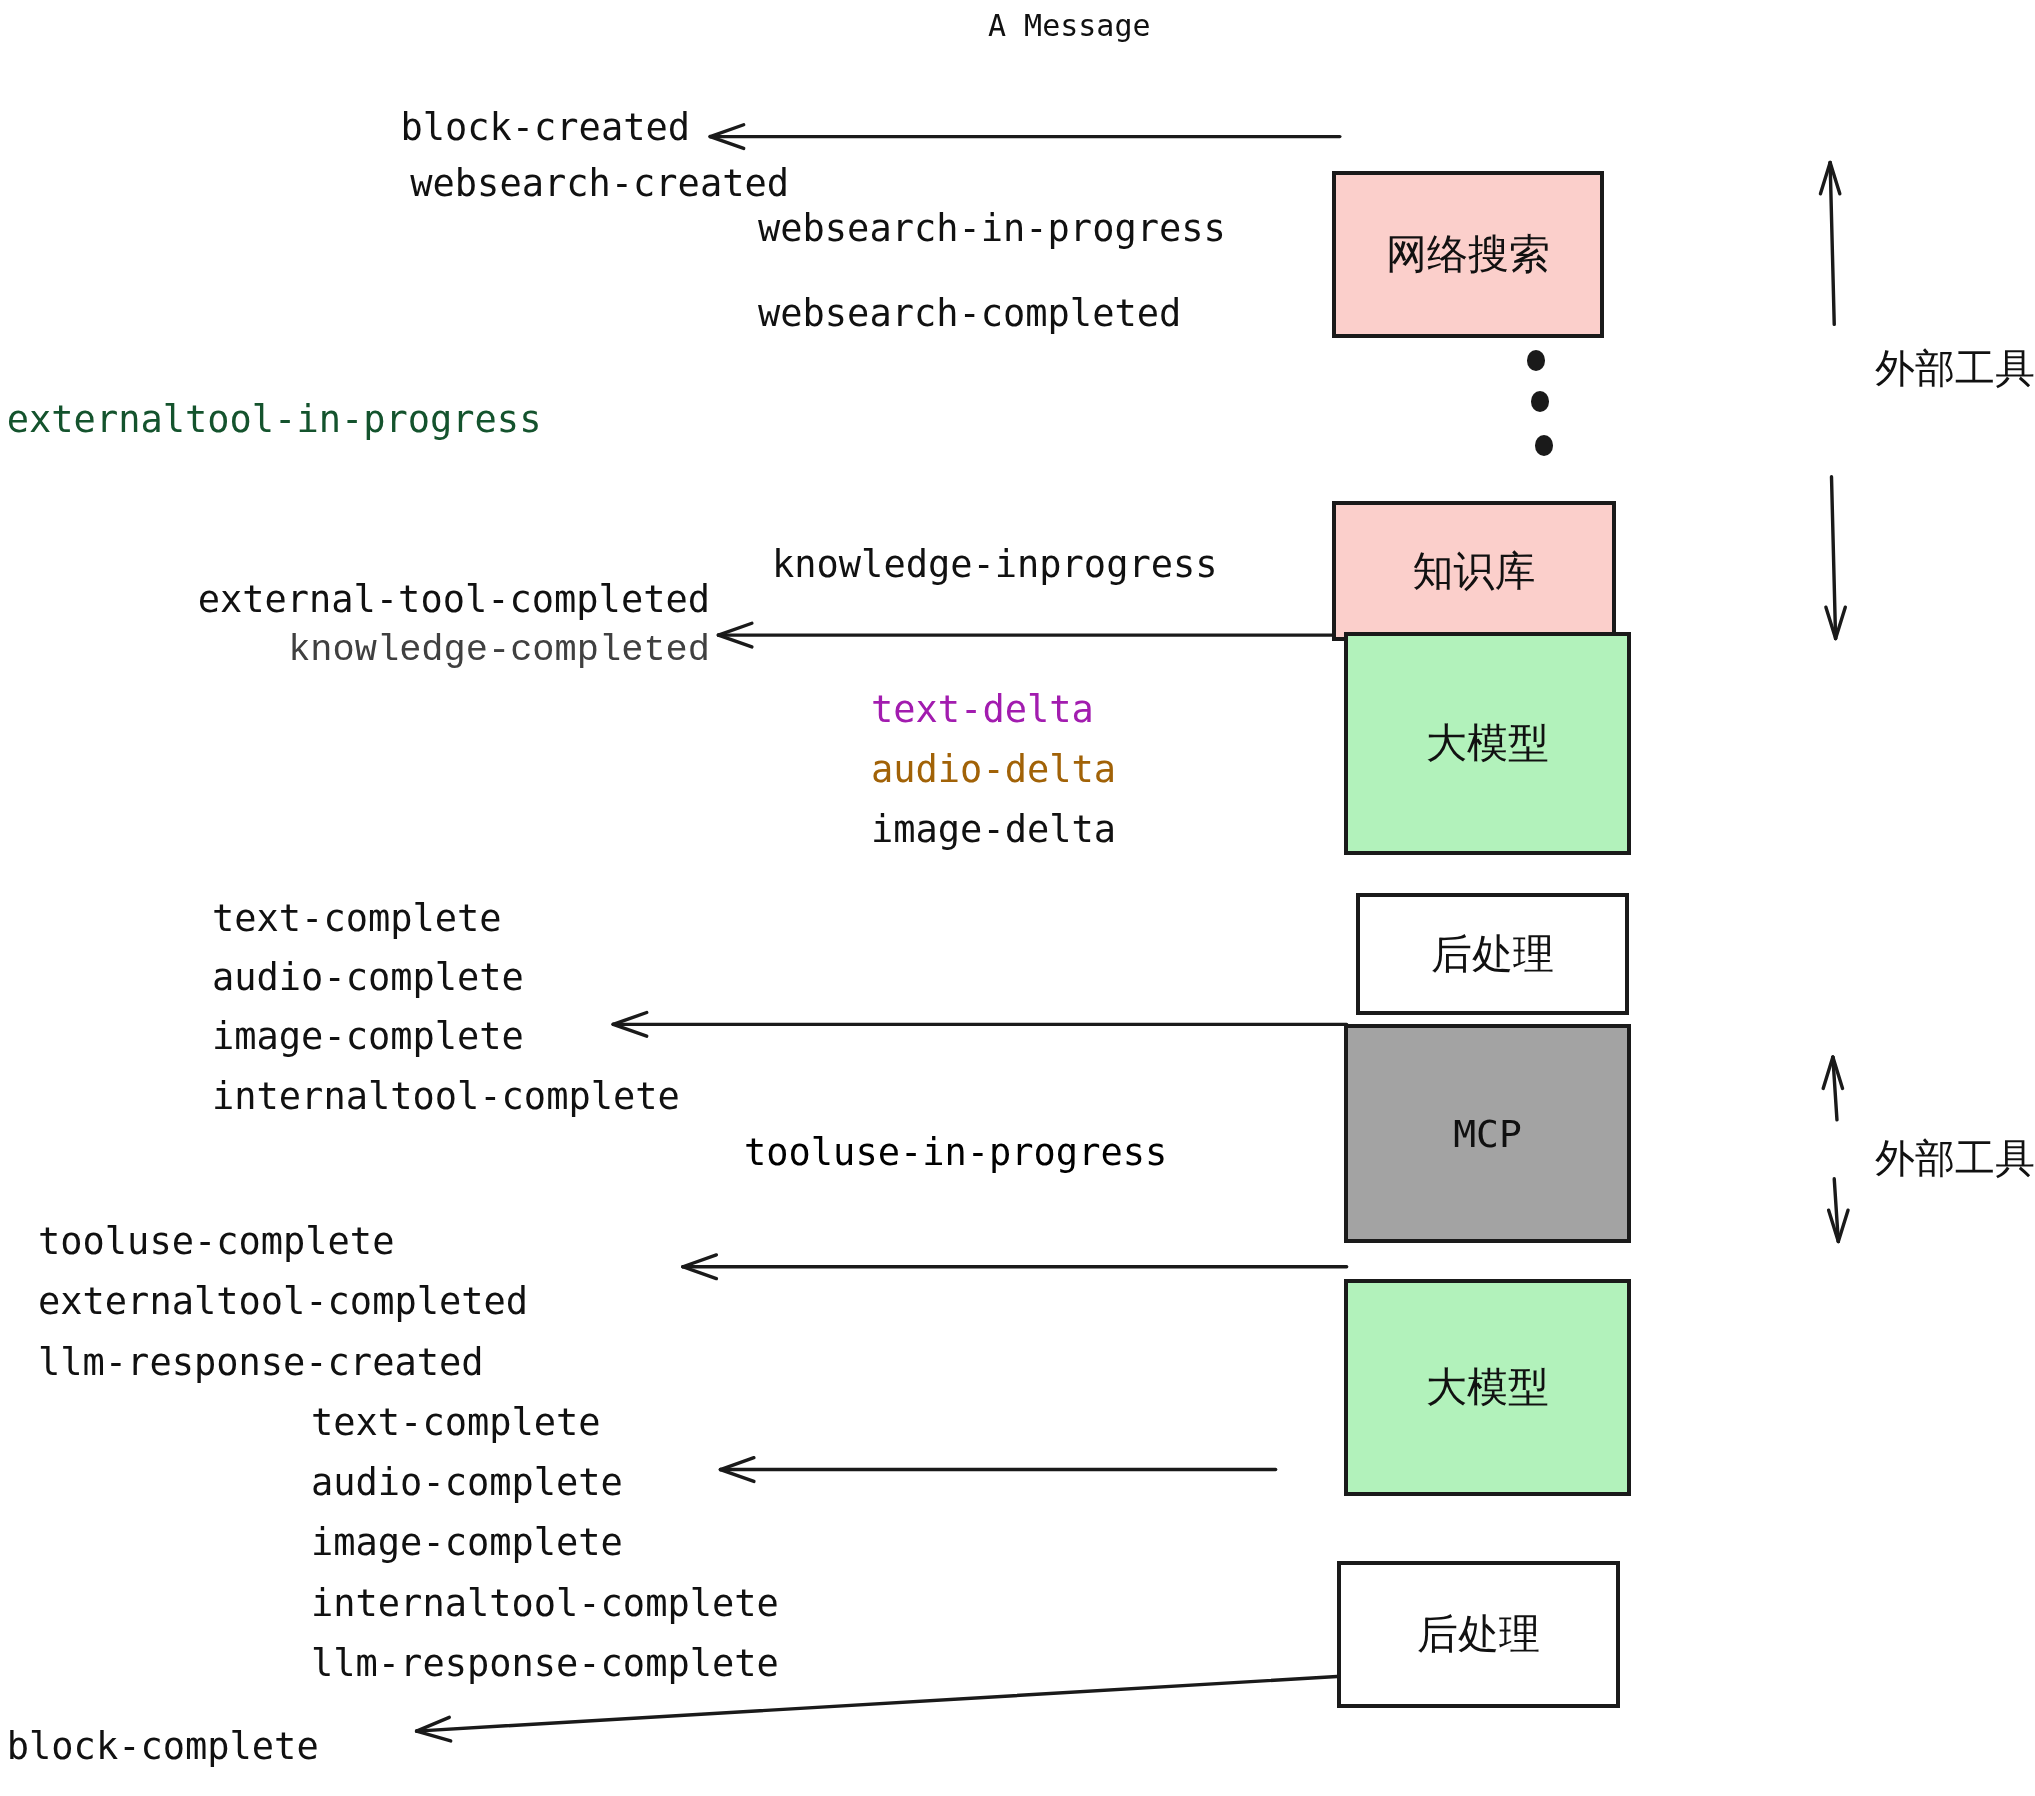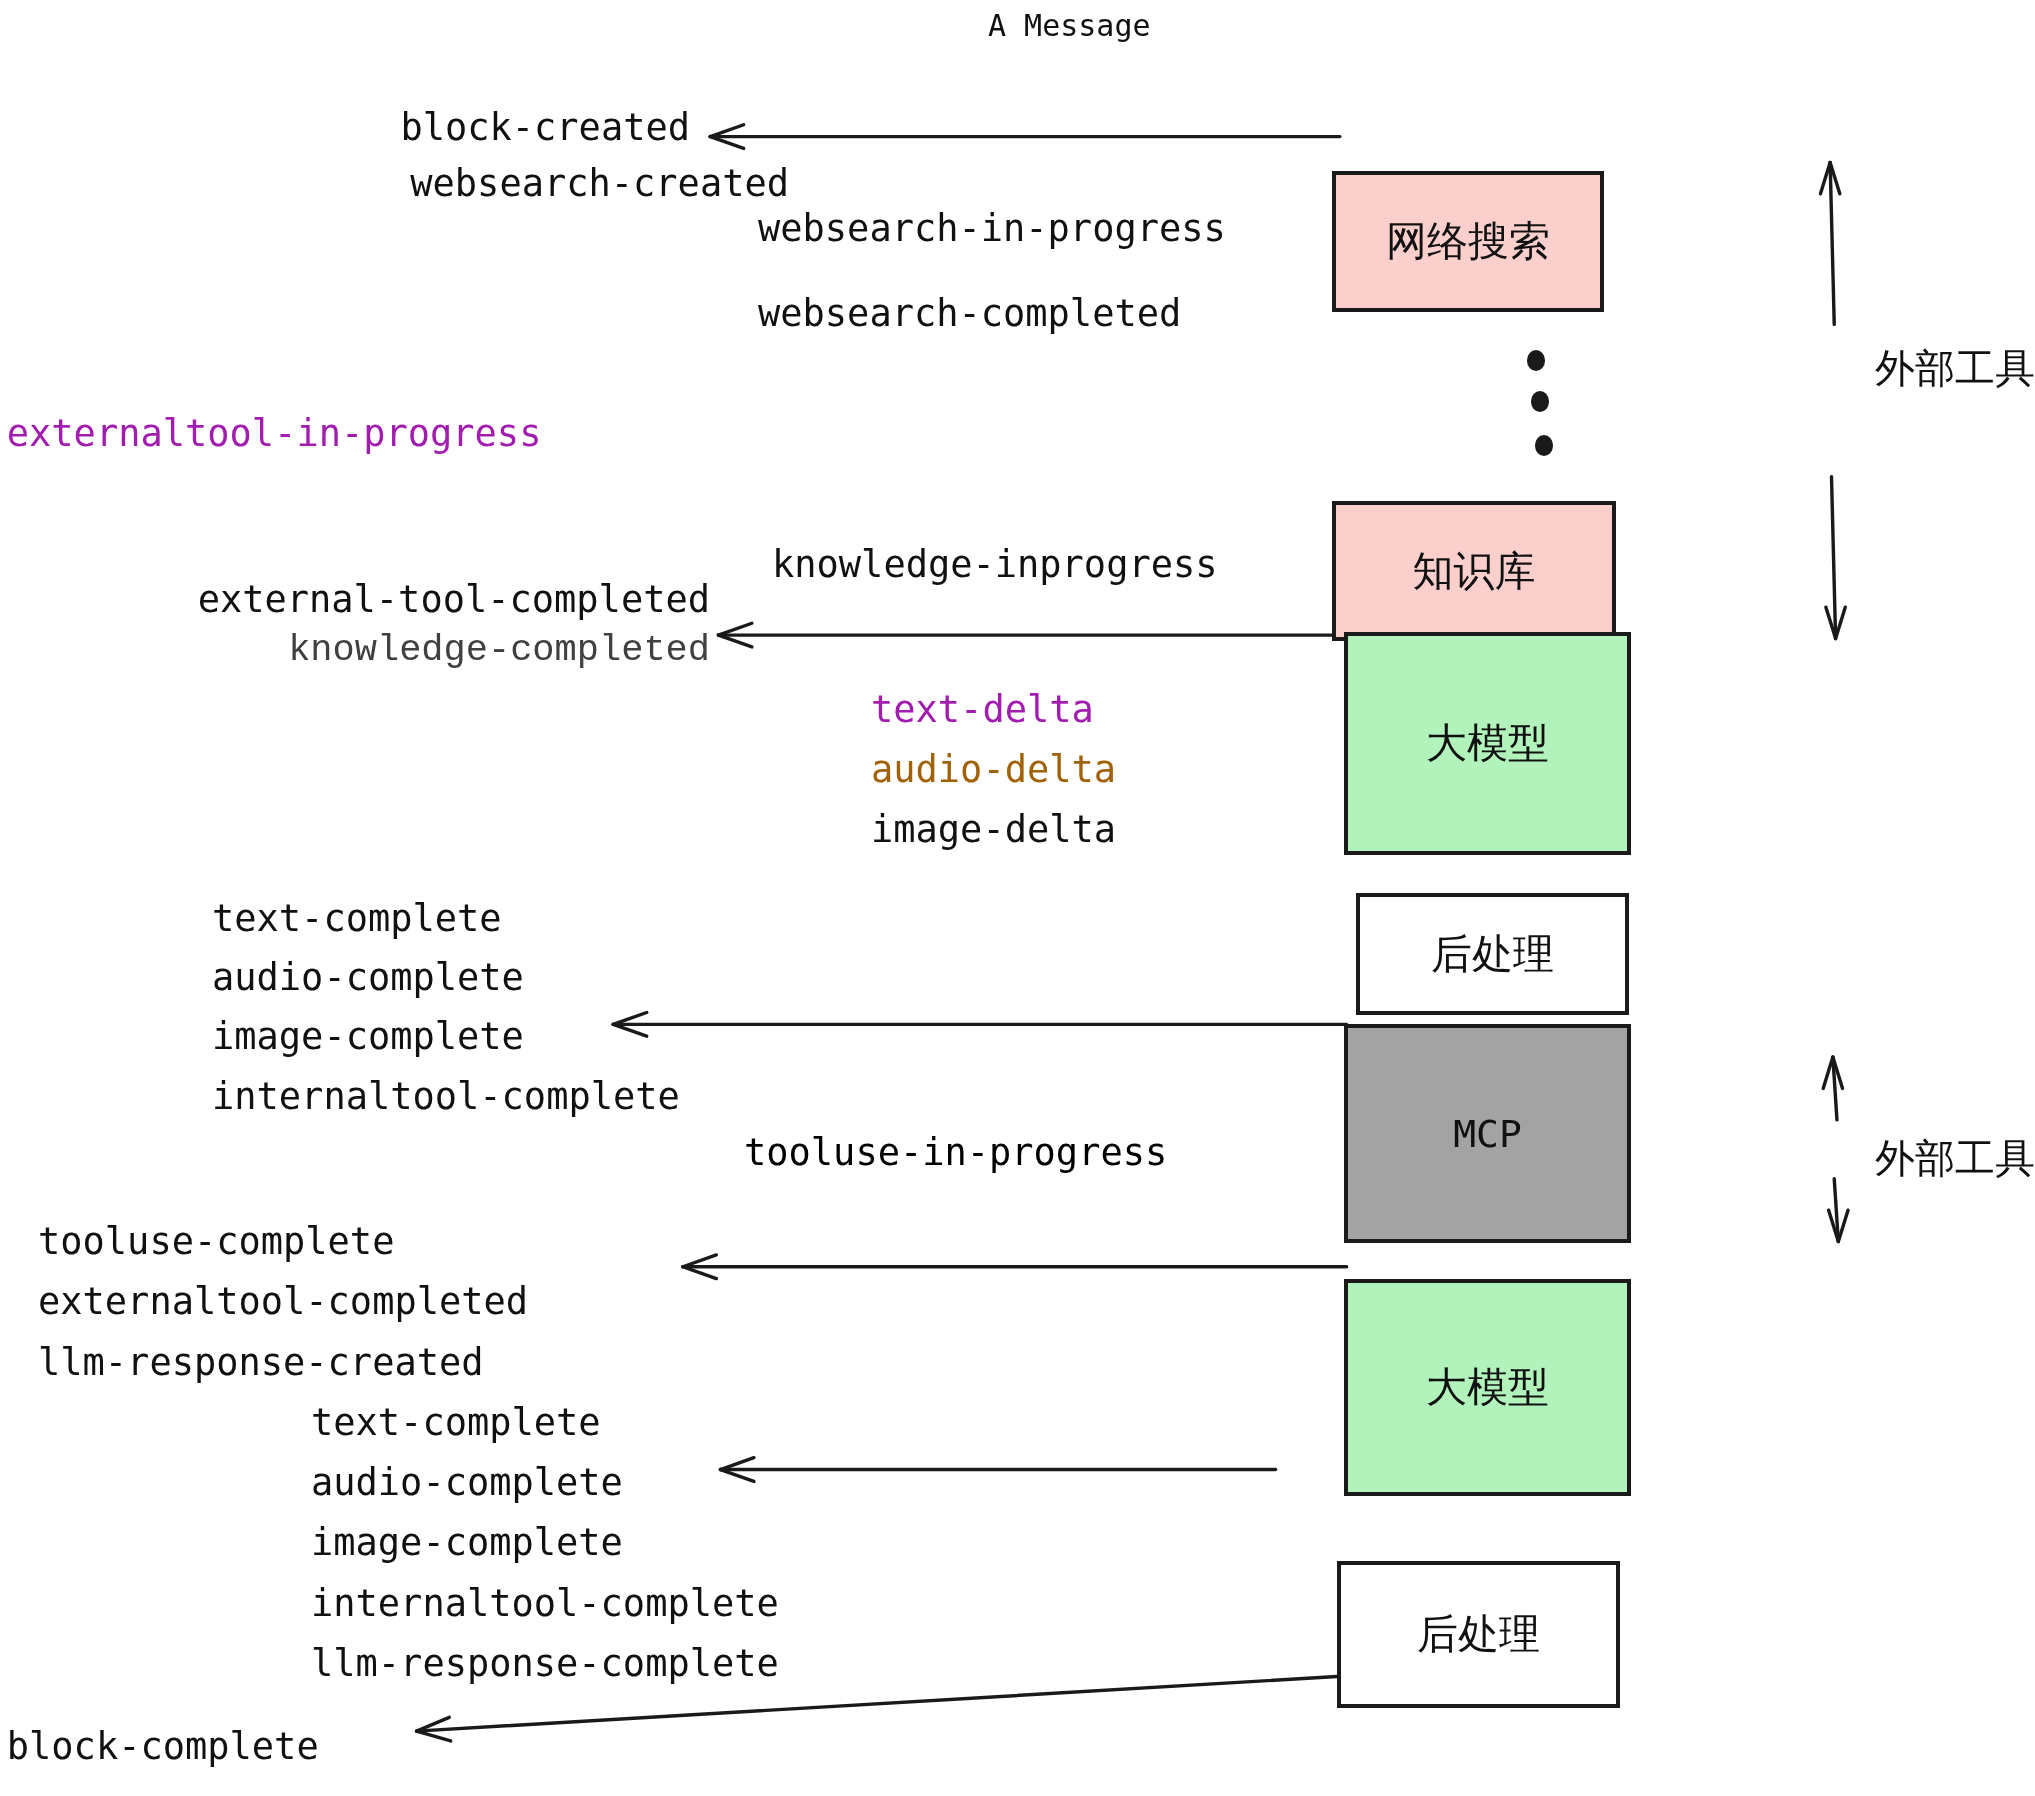--- a/index.html
+++ b/index.html
@@ -119,21 +119,21 @@
         <line x1="2690" y1="1639.8" x2="2684" y2="1548" stroke="#1a1a1a" stroke-width="5" stroke-linecap="round"></line>
         <line x1="2684" y1="1548" x2="2669.815030080256" y2="1593.856151478029" stroke="#1a1a1a" stroke-width="5" stroke-linecap="round"></line>
         <line x1="2684" y1="1548" x2="2698.184969919744" y2="1593.856151478029" stroke="#1a1a1a" stroke-width="5" stroke-linecap="round"></line>
         <line x1="2686" y1="1726.2" x2="2692" y2="1818" stroke="#1a1a1a" stroke-width="5" stroke-linecap="round"></line>
         <line x1="2692" y1="1818" x2="2706.184969919744" y2="1772.143848521971" stroke="#1a1a1a" stroke-width="5" stroke-linecap="round"></line>
         <line x1="2692" y1="1818" x2="2677.815030080256" y2="1772.143848521971" stroke="#1a1a1a" stroke-width="5" stroke-linecap="round"></line>
       </g>
     </svg>
 
   <div id="nodes-root">
-      <div class="nodebox" style="left: 1332px; top: 171px; width: 272px; height: 141px; background: rgb(251, 207, 203); border-color: rgb(26, 26, 26);">
+      <div class="nodebox" style="left: 1332px; top: 171px; width: 272px; height: 167px; background: rgb(251, 207, 203); border-color: rgb(26, 26, 26);">
         <span>网络搜索</span>
       </div>
       <div class="nodebox" style="left: 1332px; top: 501px; width: 284px; height: 140px; background: rgb(251, 207, 203); border-color: rgb(26, 26, 26);">
         <span>知识库</span>
       </div>
       <div class="nodebox" style="left: 1344px; top: 632px; width: 287px; height: 223px; background: rgb(178, 242, 187); border-color: rgb(26, 26, 26);">
         <span>大模型</span>
       </div>
       <div class="nodebox" style="left: 1356px; top: 893px; width: 273px; height: 122px; background: rgb(255, 255, 255); border-color: rgb(26, 26, 26);">
         <span>后处理</span>
@@ -153,21 +153,21 @@
       <div class="dot" style="left: 1527px; top: 350px; background: rgb(26, 26, 26);"></div>
       <div class="dot" style="left: 1531px; top: 391px; background: rgb(26, 26, 26);"></div>
       <div class="dot" style="left: 1535px; top: 435px; background: rgb(26, 26, 26);"></div>
     </div>
 
   <div id="events-root">
       <div class="evt r" style="left: 690px; top: 109px; color: rgb(17, 17, 17);">block-created</div>
       <div class="evt r" style="left: 789px; top: 165px; color: rgb(17, 17, 17);">websearch-created</div>
       <div class="evt" style="left: 758px; top: 210px; color: rgb(17, 17, 17);">websearch-in-progress</div>
       <div class="evt" style="left: 758px; top: 295px; color: rgb(17, 17, 17);">websearch-completed</div>
-      <div class="evt" style="left: 6.8px; top: 415px; color: #a21caf;">externaltool-in-progress</div>
+      <div class="evt" style="left: 6.8px; top: 401px; color: #14532d;">externaltool-in-progress</div>
       <div class="evt" style="left: 772px; top: 546px; color: rgb(17, 17, 17);">knowledge-inprogress</div>
       <div class="evt r" style="left: 710px; top: 581px; color: rgb(17, 17, 17);">external-tool-completed</div>
       <div class="evt r" style="left: 710px; top: 632px; color: #404040; font-family: Liberation Mono, monospace;">knowledge-completed</div>
       <div class="evt" style="left: 871px; top: 691px; color: #a21caf;">text-delta</div>
       <div class="evt" style="left: 871px; top: 751px; color: #a16207;">audio-delta</div>
       <div class="evt" style="left: 871px; top: 811px; color: rgb(17, 17, 17);">image-delta</div>
       <div class="evt" style="left: 212px; top: 900px; color: rgb(17, 17, 17);">text-complete</div>
       <div class="evt" style="left: 212px; top: 959px; color: rgb(17, 17, 17);">audio-complete</div>
       <div class="evt" style="left: 212px; top: 1018px; color: rgb(17, 17, 17);">image-complete</div>
       <div class="evt" style="left: 212px; top: 1078px; color: rgb(17, 17, 17);">internaltool-complete</div>

